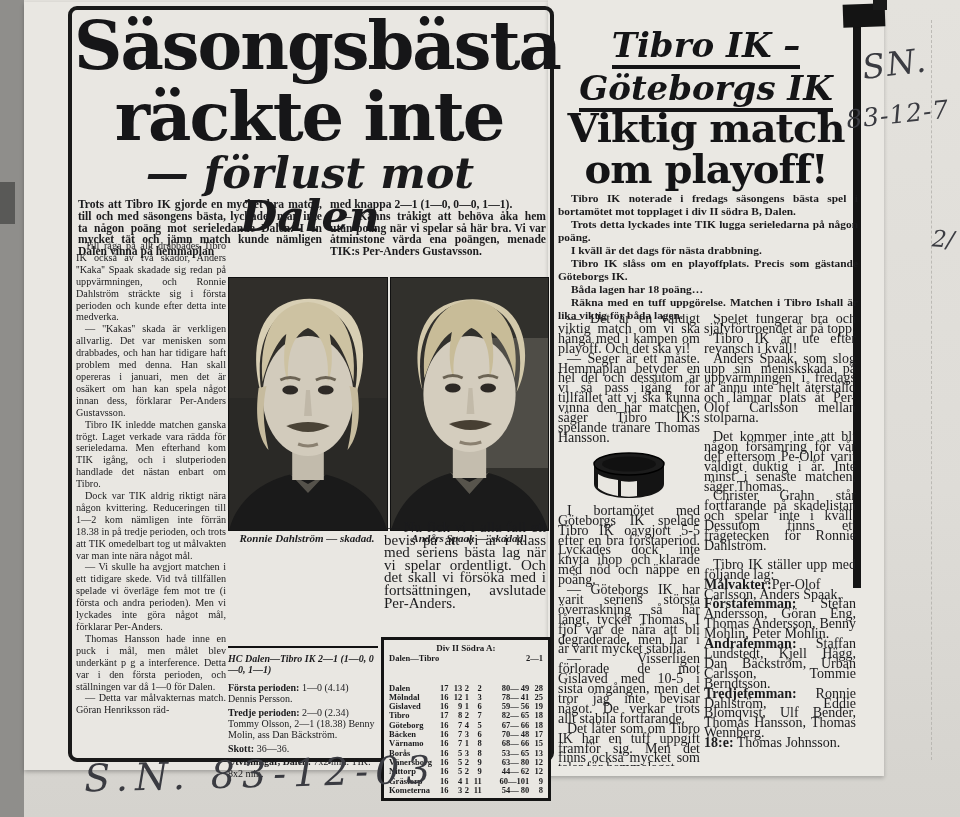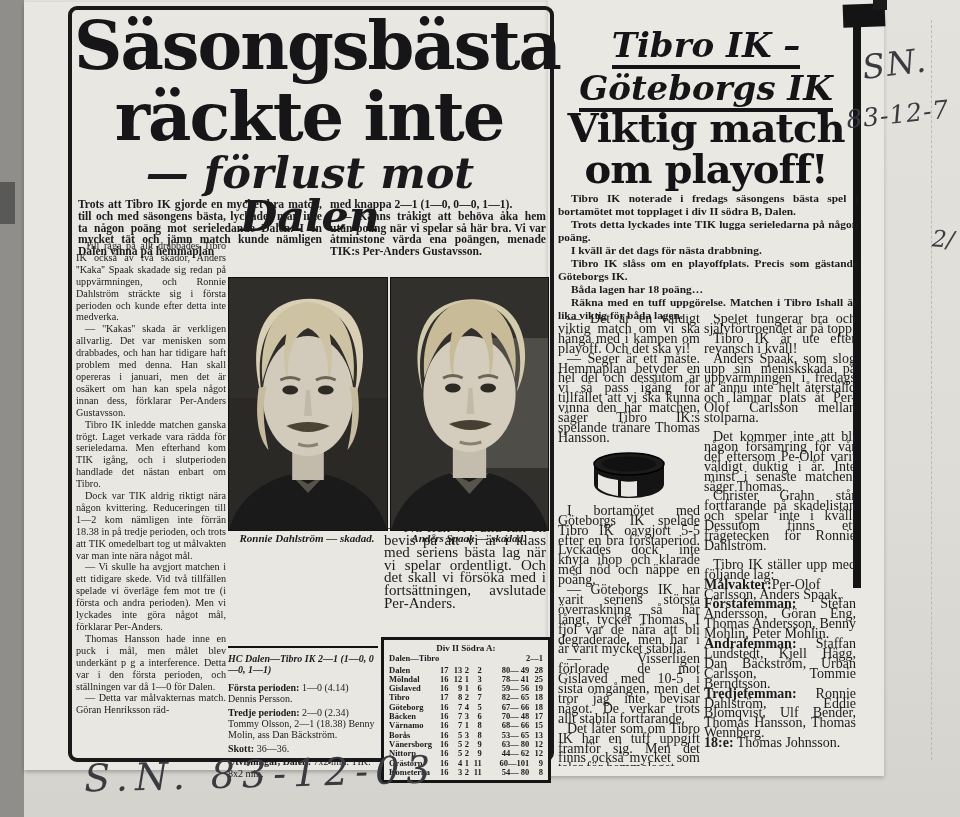--- a/index.html
+++ b/index.html
@@ -31,21 +31,21 @@
   .body p.noindent{text-indent:0;}
   .photo{background:#23221f;overflow:hidden;border:1px solid #111;}
   .caption{text-align:center;font-style:italic;font-weight:700;font-size:11px;line-height:13px;}
   .boxscore{font-size:10px;line-height:11.4px;border-top:2.5px solid #121212;padding-top:5px;}
   .boxscore .bs-title{font-weight:800;margin:0 0 6px 0;font-style:italic;}
   .boxscore p{margin:0 0 2px 0;}
   .boxscore .lbl{font-weight:800;}
   .standings{border:3px solid #141414;padding:4px 5px 3px 5px;background:#e9e7e2;
              font-size:8.5px;line-height:9.3px;font-weight:700;}
   .standings .st-title{font-weight:800;font-size:9px;margin:0;text-align:center;}
-  .matchline{display:flex;justify-content:space-between;margin:1px 0 2px 0;}
+  .matchline{display:flex;justify-content:space-between;margin:1px 0 20px 0;}
   .standings table{border-collapse:collapse;width:100%;}
   .standings td{padding:0;font-weight:700;font-size:8.5px;line-height:9.3px;white-space:nowrap;}
   .standings td:first-child{text-align:left;width:46px;}
   .standings td:not(:first-child){text-align:right;}
   
   .kicker{left:562px;top:26px;width:288px;text-align:center;font-family:"DejaVu Serif",serif;
           font-style:italic;font-weight:800;font-size:34px;line-height:38px;color:#151517;}
   .kicker span{display:inline-block;border-bottom:4px solid #151517;padding-bottom:1px;}
   .rhead{left:556px;width:300px;text-align:center;font-family:"DejaVu Serif",serif;
          font-weight:800;font-size:40px;line-height:1;letter-spacing:-1px;color:#141416;}

